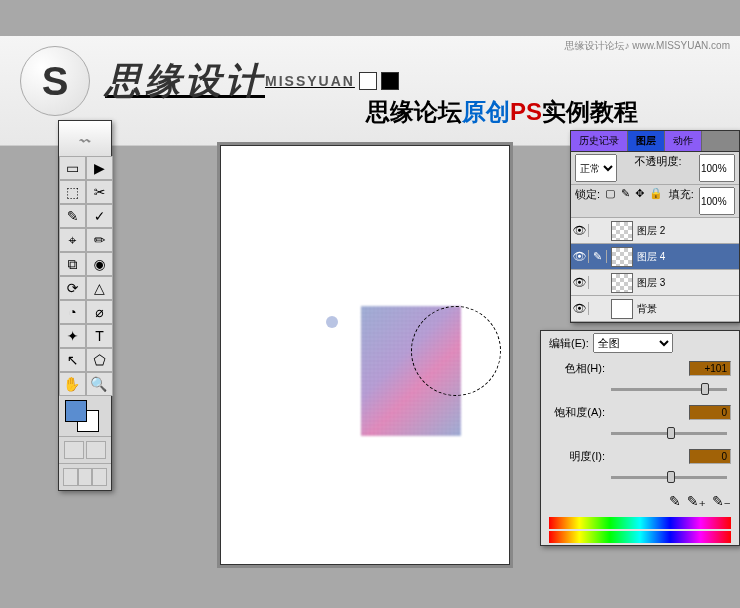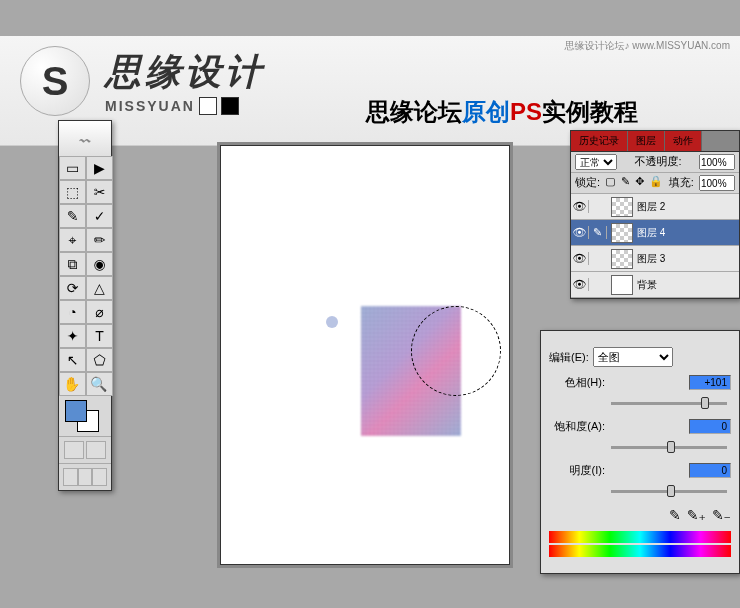--- a/index.html
+++ b/index.html
@@ -2,21 +2,21 @@
 <html><head>
   <meta charset="utf-8">
   <style>
     * { margin: 0; padding: 0; box-sizing: border-box; }
     body { width: 740px; height: 608px; background: #a8a8a8; font-family: "Microsoft YaHei", Arial, sans-serif; font-size: 11px; position: relative; overflow: hidden; }
     
     
     .header { background: linear-gradient(#f5f5f5, #e8e8e8); height: 110px; width: 100%; position: relative; border-bottom: 1px solid #ccc; margin-top: 36px; }
     .logo-group { display: flex; align-items: center; padding: 10px 20px; }
     .logo-circle { width: 70px; height: 70px; border-radius: 50%; background: radial-gradient(circle at 30% 30%, #fff, #ddd); border: 1px solid #aaa; display: flex; align-items: center; justify-content: center; font-size: 40px; font-weight: bold; color: #333; margin-right: 15px; }
-    .logo-text { display: flex; flex-direction: column; }
+    .logo-text { display: flex; flex-direction: row; text-decoration: underline; }
     .cn-title { font-size: 36px; font-weight: bold; font-style: italic; color: #333; letter-spacing: 4px; }
     .en-title { font-size: 14px; font-weight: bold; letter-spacing: 2px; color: #555; display: flex; align-items: center; gap: 4px; }
     .sw { display: inline-block; width: 18px; height: 18px; border: 1px solid #333; }
     .url-text { position: absolute; top: 25px; left: 380px; font-size: 24px; font-family: Arial; }
     .url-m { color: #c00; font-weight: bold; }
     .url-y { color: #c00; font-weight: bold; }
     .subtitle-text { position: absolute; top: 60px; left: 366px; font-size: 24px; font-weight: bold; }
     .st-blue { color: #0066cc; }
     .st-red { color: #c00; }
     .corner-txt { position: absolute; top: 3px; right: 10px; font-size: 10px; color: #888; }
@@ -35,42 +35,42 @@
     
     .canvas-area { position: absolute; left: 220px; top: 145px; width: 290px; height: 420px; background: #fff; border: 1px solid #333; box-shadow: 0 0 0 3px #888; }
     .paint-blob { position: absolute; top: 160px; left: 140px; width: 100px; height: 130px; background: linear-gradient(135deg, #8a9dd0 0%, #a988d0 40%, #e070b0 60%, #8a9dd0 100%); filter: blur(1px); opacity: 0.85; }
     .paint-blob::before { content: ""; position: absolute; inset: 0; background-image: repeating-linear-gradient(0deg, rgba(255,255,255,0.15) 0 2px, transparent 2px 4px), repeating-linear-gradient(90deg, rgba(0,0,0,0.08) 0 2px, transparent 2px 4px); }
     .tiny-dot { position: absolute; top: 170px; left: 105px; width: 12px; height: 12px; background: #8a9dd0; border-radius: 50%; opacity: 0.6; }
     .marquee { position: absolute; top: 160px; left: 190px; width: 90px; height: 90px; border: 1px dashed #000; border-radius: 50%; }
     
     
     .panel { position: absolute; background: #d8d8d8; border: 1px solid #333; box-shadow: 2px 2px 5px rgba(0,0,0,0.4); font-size: 11px; }
     .panel-tabs { display: flex; background: #888; border-bottom: 1px solid #333; }
-    .panel-tab { padding: 3px 8px; background: #b91c1c; border-right: 1px solid #666; font-size: 10px; cursor: pointer; }
-    .panel-tab.active { background: #b91c1c; }
+    .panel-tab { padding: 3px 8px; background: #8b5cf6; border-right: 1px solid #666; font-size: 10px; cursor: pointer; }
+    .panel-tab.active { background: #1d4ed8; font-weight: bold; }
     .layers-panel { left: 570px; top: 130px; width: 170px; }
     .layer-opts { display: flex; justify-content: space-between; padding: 2px 4px; gap: 4px; border-bottom: 1px solid #aaa; }
-    .layer-opts select, .layer-opts input { font-size: 10px; height: 16px; }
+    .layer-opts select, .layer-opts input { font-size: 10px; height: 28px; }
     .layer-row { display: flex; align-items: center; height: 26px; border-bottom: 1px solid #aaa; background: #e8e8e8; }
     .layer-row.selected { background: #4a6da8; color: #fff; }
     .eye { width: 18px; text-align: center; border-right: 1px solid #aaa; }
     .link-cell { width: 18px; text-align: center; border-right: 1px solid #aaa; }
     .thumb { width: 22px; height: 20px; margin: 0 4px; border: 1px solid #666; background: #fff; }
     .thumb.checker { background-image: linear-gradient(45deg, #ccc 25%, transparent 25%, transparent 75%, #ccc 75%), linear-gradient(45deg, #ccc 25%, transparent 25%, transparent 75%, #ccc 75%); background-size: 8px 8px; background-position: 0 0, 4px 4px; }
     .layer-name { font-size: 10px; }
     
     
     .hs-panel { left: 540px; top: 330px; width: 200px; background: #e0e0e0; }
     .hs-title { background: #3a3a3a; color: #fff; text-align: center; padding: 3px; font-size: 11px; border-bottom: 1px solid #000; }
-    .hs-body { padding: 16px 8px; }
+    .hs-body { padding: 2px 8px; }
     .hs-edit { display: flex; align-items: center; gap: 4px; margin-bottom: 8px; }
     .hs-edit select { flex: 0 0 80px; font-size: 11px; height: 20px; }
     .slrow { display: flex; align-items: center; margin-bottom: 12px; }
     .sllabel { width: 56px; text-align: right; margin-right: 6px; font-size: 11px; }
-    .slval { width: 42px; font-size: 10px; text-align: right; border: 1px inset #aaa; background: #3b82f6; padding: 1px 3px; margin-left: auto; }
+    .slval { width: 42px; font-size: 10px; text-align: right; border: 1px inset #aaa; background: #a16207; padding: 1px 3px; margin-left: auto; }
     .sltrack { height: 3px; background: #999; margin: 0 4px 14px 62px; position: relative; }
     .slhandle { position: absolute; top: -5px; width: 8px; height: 12px; background: #ccc; border: 1px solid #333; border-radius: 2px; }
     .eyedrops { display: flex; gap: 6px; justify-content: flex-end; margin: 8px 0; font-size: 14px; }
     .hue-strip { height: 12px; background: linear-gradient(to right, red, yellow, lime, cyan, blue, magenta, red); margin-bottom: 2px; position: relative; }
     .hue-strip:last-child { margin-bottom: 0; }
   </style>
 </head>
 <body>
 
 <div class="header">

